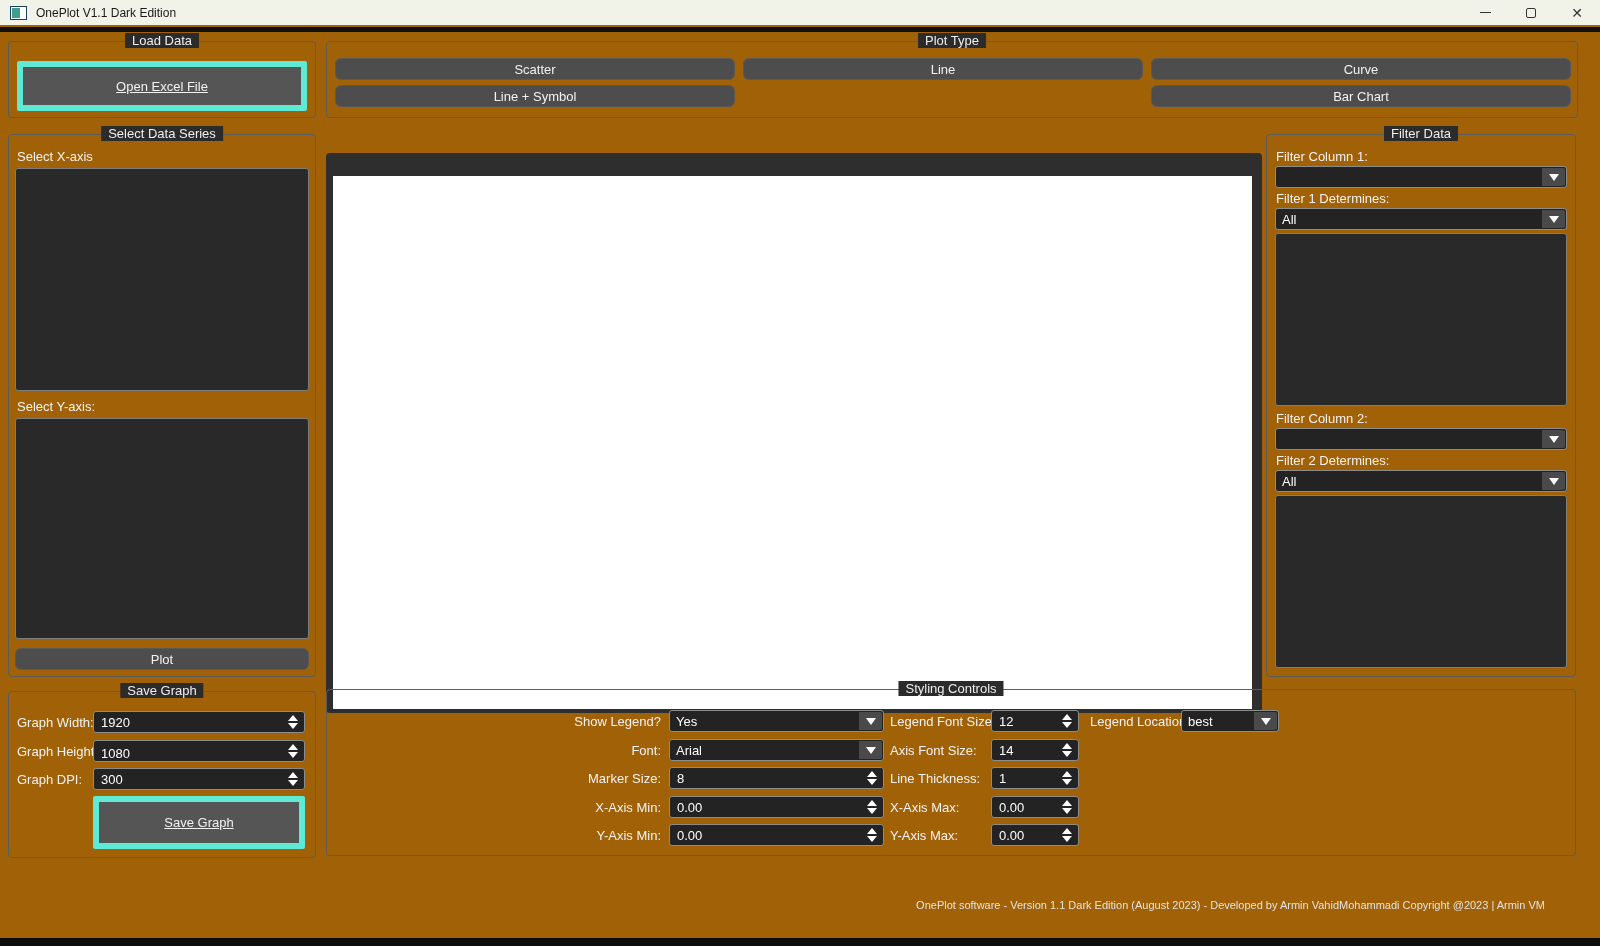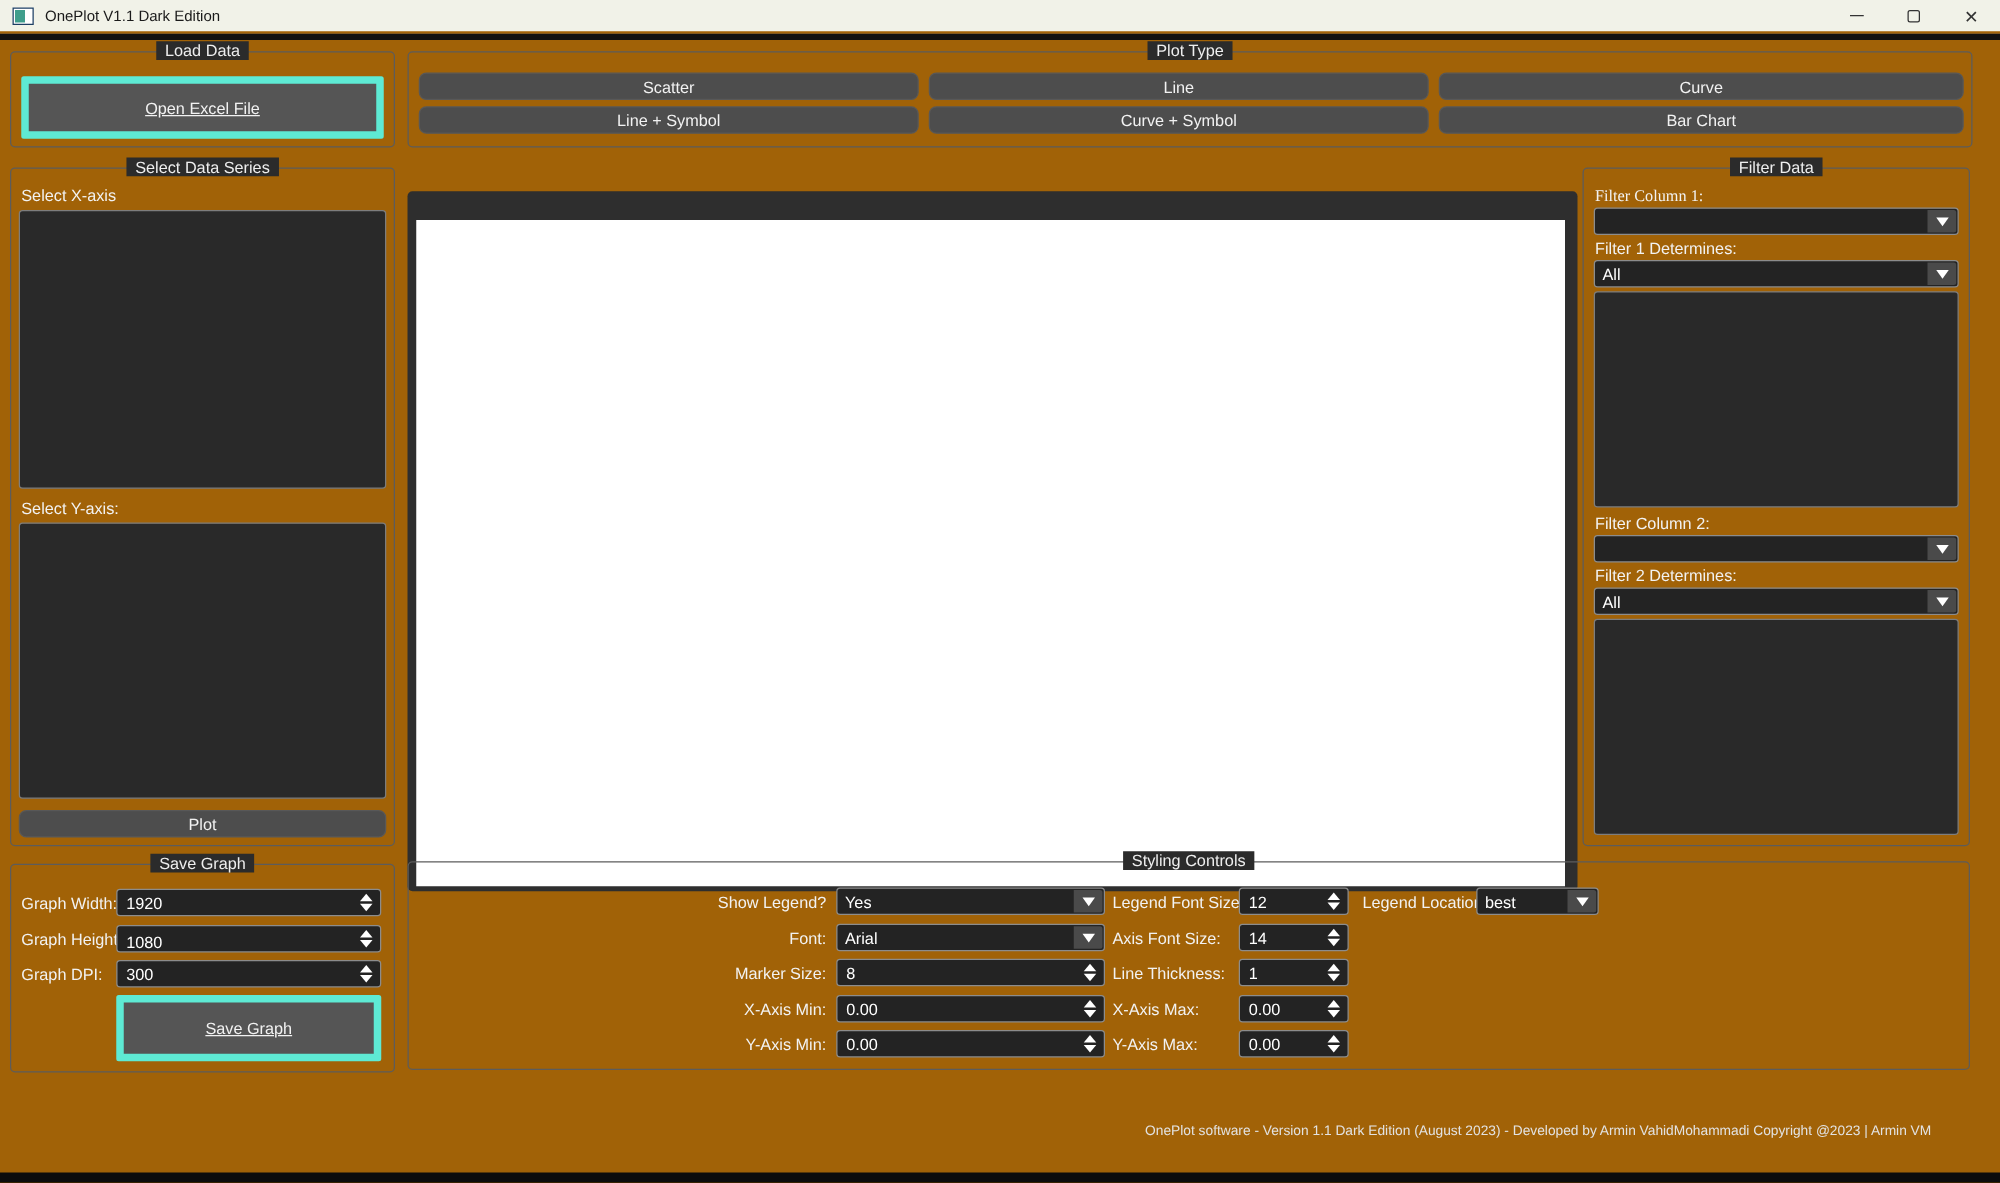--- a/index.html
+++ b/index.html
@@ -90,41 +90,40 @@
     <div class="gtitle">Load Data</div>
     <div class="btn big-btn" style="left:8px; right:8px; top:19px; height:50px;">Open Excel File</div>
   </div>
 
   <div class="group" style="left:326px; top:14px; width:1252px; height:77px;">
     <div class="gtitle">Plot Type</div>
     <div class="btn" style="left:8px;   top:16px; width:400px; height:22px;">Scatter</div>
     <div class="btn" style="left:416px; top:16px; width:400px; height:22px;">Line</div>
     <div class="btn" style="left:824px; top:16px; width:420px; height:22px;">Curve</div>
     <div class="btn" style="left:8px;   top:43px; width:400px; height:22px;">Line + Symbol</div>
-    <div class="btn" style="left:416px; top:43px; width:400px; height:22px;">Curve + Symbol</div>
     <div class="btn" style="left:824px; top:43px; width:420px; height:22px;">Bar Chart</div>
   </div>
 
   <div class="group" style="left:8px; top:107px; width:308px; height:543px;">
     <div class="gtitle">Select Data Series</div>
     <div class="lbl" style="left:8px; top:14px;">Select X-axis</div>
     <div class="listbox" style="left:6px; right:6px; top:33px; height:223px;"></div>
     <div class="lbl" style="left:8px; top:264px;">Select Y-axis:</div>
     <div class="listbox" style="left:6px; right:6px; top:283px; height:221px;"></div>
     <div class="btn" style="left:6px; right:6px; top:513px; height:22px;">Plot</div>
   </div>
 
   <div class="plot-frame">
     <div class="plot-canvas"></div>
   </div>
 
   <div class="group" style="left:1266px; top:107px; width:310px; height:543px;">
     <div class="gtitle">Filter Data</div>
 
-    <div class="lbl" style="left:9px; top:14px;font-family:Liberation Serif, serif;">Filter Column 1:</div>
+    <div class="lbl" style="left:9px; top:14px;">Filter Column 1:</div>
     <div class="combo" style="left:8px; right:8px; top:31px;">
       <span></span>
       <span class="combo-arrow">
           <span class="tri-down"></span>
         </span>
     </div>
 
     <div class="lbl" style="left:9px; top:56px;">Filter 1 Determines:</div>
     <div class="combo" style="left:8px; right:8px; top:73px;">
       <span>All</span>

